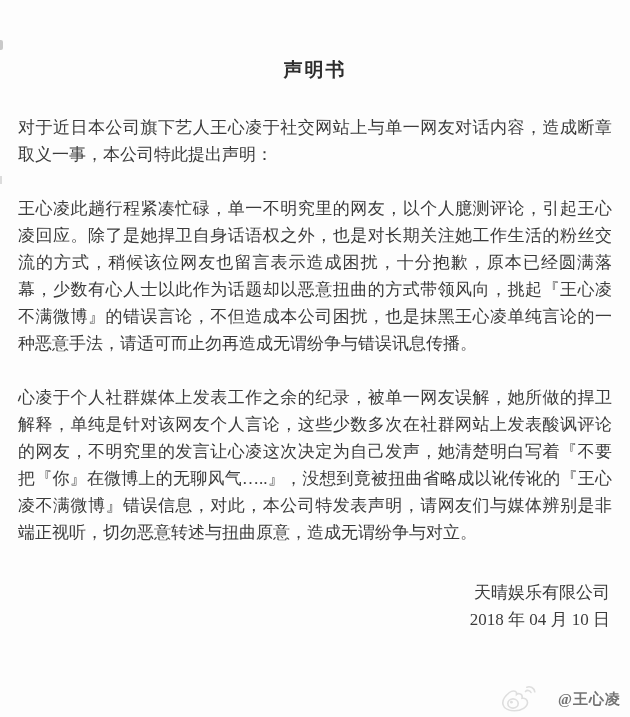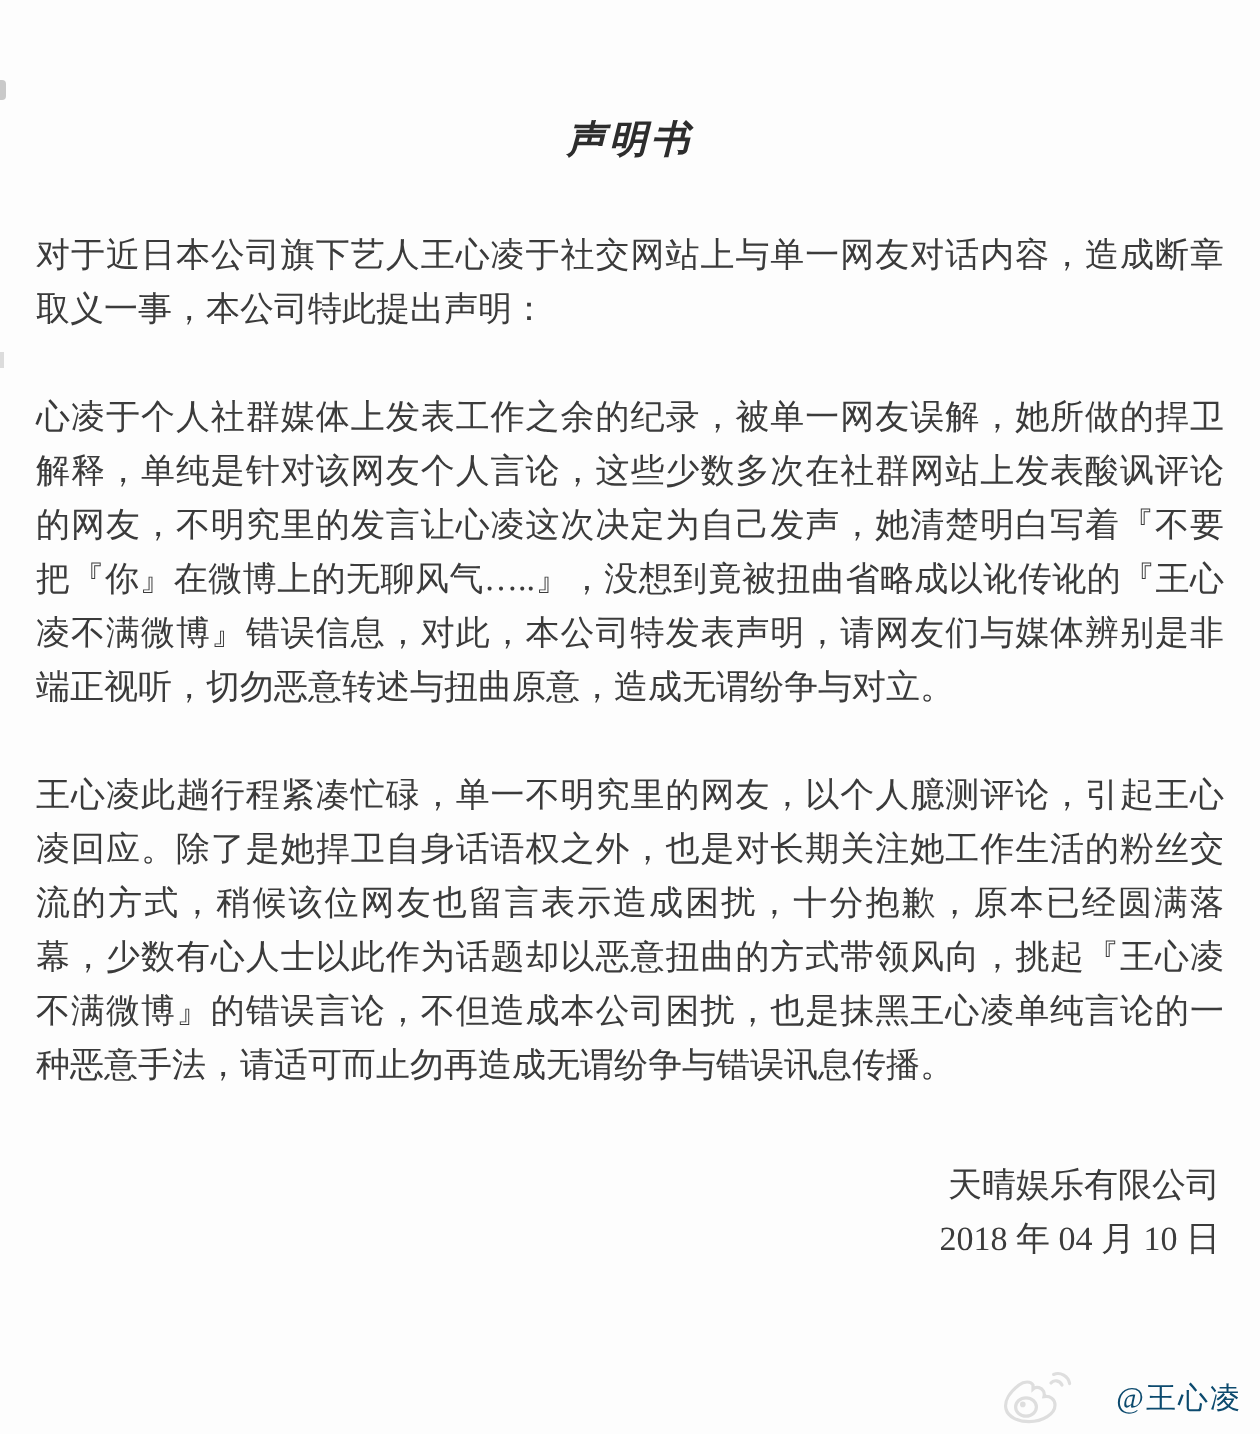--- a/index.html
+++ b/index.html
@@ -17,21 +17,20 @@
     color: #3b3b3b;
   }
   .doc-title {
     margin: 0;
     padding-top: 57px;
     text-align: center;
     font-size: 19px;
     font-weight: 700;
     letter-spacing: 2px;
     color: #2d2d2d;
-    font-style: italic;
   }
   .content {
     margin: 31px 18px 0 18px;
     font-size: 17px;
     line-height: 27px;
     text-align: justify;
     text-justify: inter-ideograph;
   }
   .content p {
     margin: 0;
@@ -48,23 +47,23 @@
     color: #3b3b3b;
     padding-left: 12px;
   }
   .watermark {
     position: absolute;
     right: 9px;
     bottom: 4px;
     display: flex;
     align-items: center;
     gap: 22px;
-    color: #0c4a6e;
+    color: #737373;
     font-size: 15px;
-    font-weight: 400;
+    font-weight: 700;
     letter-spacing: 1px;
     user-select: none;
   }
   .watermark .wicon svg {
     display: block;
   }
   .scan-artifact-1 {
     position: absolute;
     left: 0;
     top: 40px;
@@ -87,22 +86,22 @@
 
 <div class="page">
 
   <div class="scan-artifact-1"></div>
   <div class="scan-artifact-2"></div>
 
   <h1 class="doc-title">声明书</h1>
 
   <div class="content">
     <p>对于近日本公司旗下艺人王心凌于社交网站上与单一网友对话内容，造成断章取义一事，本公司特此提出声明：</p>
+    <p>王心凌此趟行程紧凑忙碌，单一不明究里的网友，以个人臆测评论，引起王心凌回应。除了是她捍卫自身话语权之外，也是对长期关注她工作生活的粉丝交流的方式，稍候该位网友也留言表示造成困扰，十分抱歉，原本已经圆满落幕，少数有心人士以此作为话题却以恶意扭曲的方式带领风向，挑起『王心凌不满微博』的错误言论，不但造成本公司困扰，也是抹黑王心凌单纯言论的一种恶意手法，请适可而止勿再造成无谓纷争与错误讯息传播。</p>
     <p>心凌于个人社群媒体上发表工作之余的纪录，被单一网友误解，她所做的捍卫解释，单纯是针对该网友个人言论，这些少数多次在社群网站上发表酸讽评论的网友，不明究里的发言让心凌这次决定为自己发声，她清楚明白写着『不要把『你』在微博上的无聊风气…..』，没想到竟被扭曲省略成以讹传讹的『王心凌不满微博』错误信息，对此，本公司特发表声明，请网友们与媒体辨别是非端正视听，切勿恶意转述与扭曲原意，造成无谓纷争与对立。</p>
-    <p>王心凌此趟行程紧凑忙碌，单一不明究里的网友，以个人臆测评论，引起王心凌回应。除了是她捍卫自身话语权之外，也是对长期关注她工作生活的粉丝交流的方式，稍候该位网友也留言表示造成困扰，十分抱歉，原本已经圆满落幕，少数有心人士以此作为话题却以恶意扭曲的方式带领风向，挑起『王心凌不满微博』的错误言论，不但造成本公司困扰，也是抹黑王心凌单纯言论的一种恶意手法，请适可而止勿再造成无谓纷争与错误讯息传播。</p>
   </div>
 
   <div class="signature">
     <div>天晴娱乐有限公司</div>
     <div>2018 年 04 月 10 日</div>
   </div>
 
   <div class="watermark">
     <span class="wicon">
       <svg width="36" height="28" viewBox="0 0 36 28" xmlns="http://www.w3.org/2000/svg">

